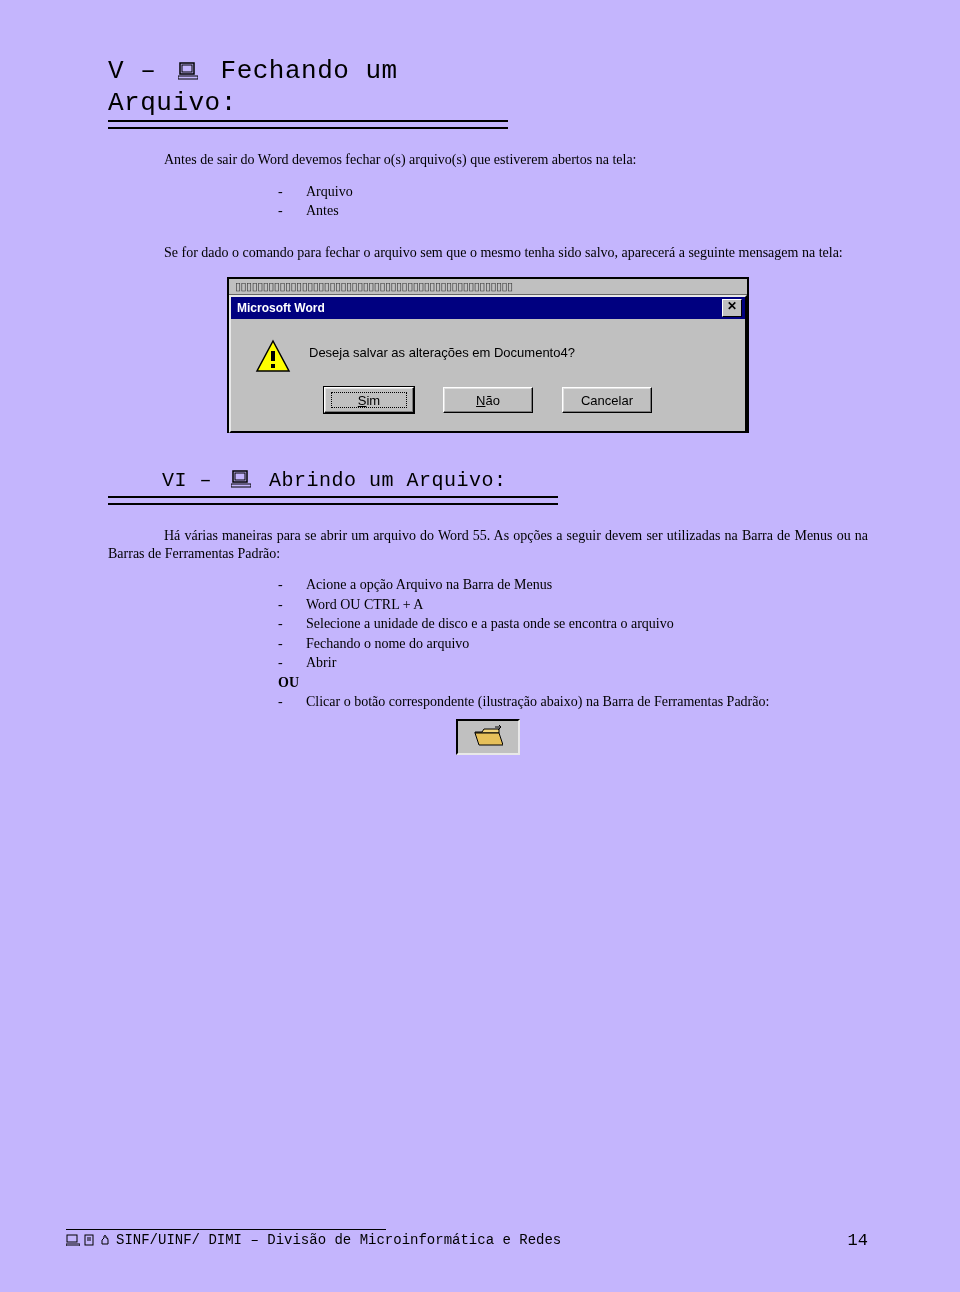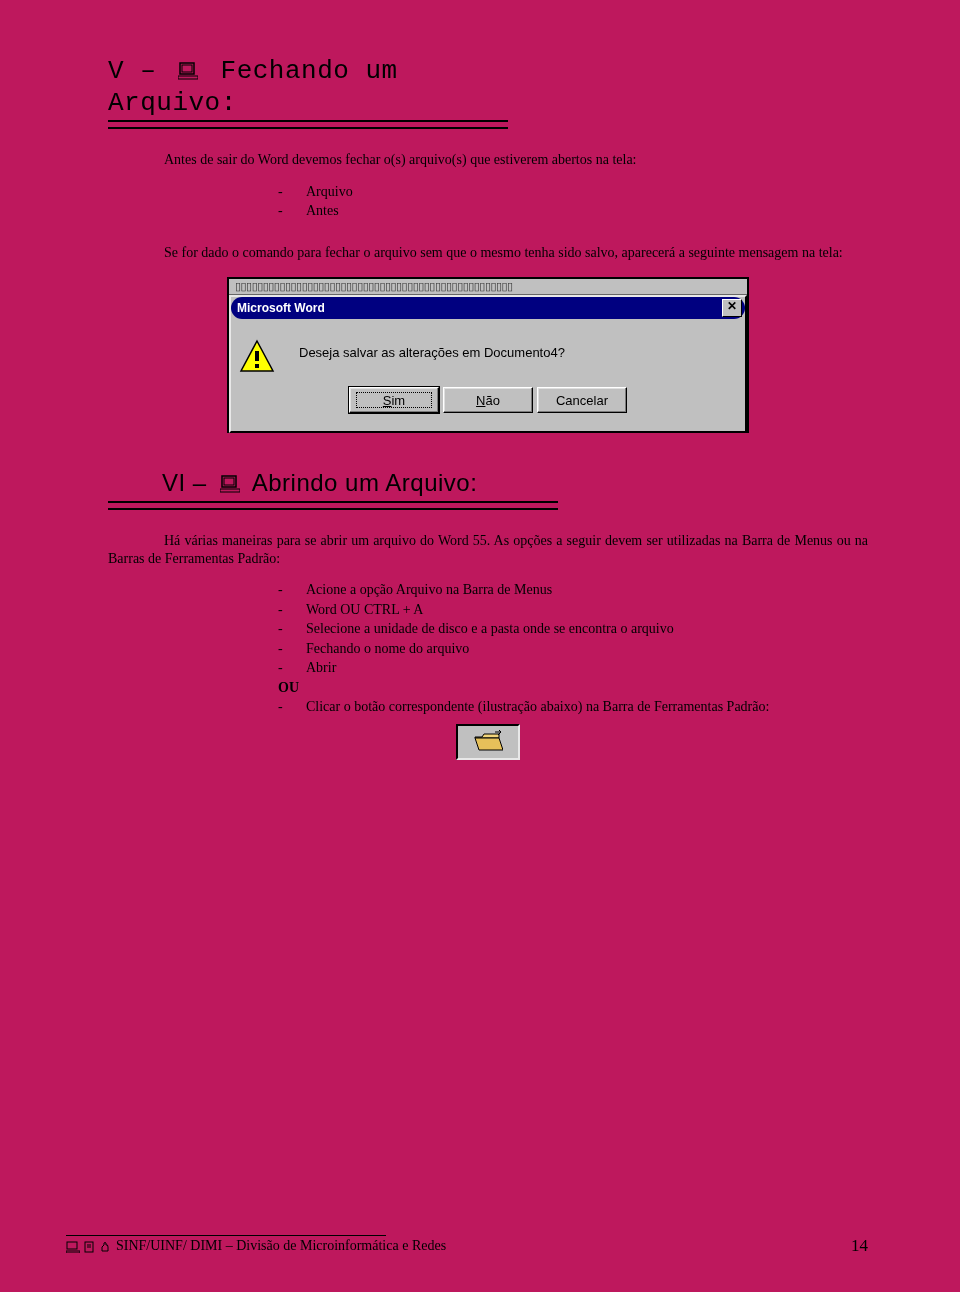--- a/index.html
+++ b/index.html
@@ -1,52 +1,52 @@
 <!DOCTYPE html>
 <html><head>
 <meta charset="utf-8">
 <style>
   html,body{margin:0;padding:0;background:#fff;}
-  .page{width:960px;height:1292px;background:#be185d;position:relative;font-family:"Times New Roman",serif;color:#000;}
+  .page{width:960px;height:1292px;background:#c4b5fd;position:relative;font-family:"Times New Roman",serif;color:#000;}
   .content{padding:56px 92px 0 108px;}
   .h5{font-family:"Courier New",monospace;font-size:26px;letter-spacing:0.5px;margin:0 0 4px 0;}
-  .h6{font-family:Liberation Sans, sans-serif;font-size:24px;letter-spacing:0.5px;margin:36px 0 4px 0;padding-left:54px;}
+  .h6{font-family:Liberation Mono, monospace;font-size:20px;letter-spacing:0.5px;margin:36px 0 4px 0;padding-left:54px;}
   .h-under-a{border-bottom:2px solid #000;padding-bottom:2px;}
   .h-under-b{border-bottom:2px solid #000;height:1px;margin-top:1px;margin-bottom:22px;}
   .h5-wrap{width:400px;}
   .h6-wrap{width:450px;}
   .body{font-size:14px;line-height:1.25;text-align:justify;}
   .indent-first{text-indent:56px;}
   .bul{padding-left:170px;margin:2px 0;}
   .bul-row{display:flex;text-align:left;}
   .bul-dash{width:28px;flex:0 0 28px;}
   .pad{margin-top:2px;}
   .mono-icon{display:inline-block;vertical-align:-2px;margin:0 6px;}
 
   
   .dlg-frame{width:518px;margin:16px auto 6px auto;border-top:2px solid #000;border-left:2px solid #000;border-right:2px solid #000;padding:0;background:#c0c0c0;}
   .dlg-garble{font-size:11px;font-family:Tahoma,Geneva,sans-serif;color:#333;background:#c0c0c0;padding:1px 6px;letter-spacing:-0.5px;border-bottom:1px solid #666;}
   .win{border:2px solid #000;border-top-color:#e8e8e8;border-left-color:#e8e8e8;background:#c0c0c0;font-family:Tahoma,"MS Sans Serif",Geneva,sans-serif;font-size:13px;}
-  .titlebar{background:#000080;color:#fff;display:flex;justify-content:space-between;align-items:center;padding:2px 3px 2px 6px;font-weight:bold;font-family:Tahoma,Geneva,sans-serif;border-radius:11px;}
+  .titlebar{background:#000080;color:#fff;display:flex;justify-content:space-between;align-items:center;padding:2px 3px 2px 6px;font-weight:bold;font-family:Tahoma,Geneva,sans-serif;}
   .titlebar span{font-size:12px;}
   .closebtn{width:18px;height:16px;background:#c0c0c0;border:1px solid #000;border-top-color:#fff;border-left-color:#fff;color:#000;font-size:12px;line-height:12px;text-align:center;font-family:Arial;cursor:pointer;}
-  .dlg-body{display:flex;align-items:flex-start;padding:20px 16px 10px 8px;gap:24px;}
+  .dlg-body{display:flex;align-items:flex-start;padding:20px 16px 10px 24px;gap:18px;}
   .warn-icon svg{display:block;}
   .dlg-msg{font-size:13px;padding-top:6px;color:#000;font-family:Tahoma,Geneva,sans-serif;}
-  .btnrow{display:flex;justify-content:center;gap:4px;padding:4px 0 18px 0;}
+  .btnrow{display:flex;justify-content:center;gap:29px;padding:4px 0 18px 0;}
   .wbtn{width:90px;height:26px;background:#c0c0c0;border:1px solid #000;border-top-color:#fff;border-left-color:#fff;box-shadow:inset -1px -1px #7b7b7b, inset 1px 1px #dfdfdf;font-family:Tahoma,Geneva,sans-serif;font-size:13px;cursor:pointer;position:relative;}
   .wbtn.def{outline:1px solid #000;}
   .wbtn .dotfoc{position:absolute;top:4px;left:6px;right:6px;bottom:4px;border:1px dotted #000;}
   .ul{text-decoration:underline;}
 
   
   .open-icon-frame{width:52px;margin:8px auto 0 auto;border:2px solid #000;border-right-color:#e8e8e8;border-bottom-color:#e8e8e8;padding:4px;background:#c0c0c0;display:flex;justify-content:center;}
 
   
-  .footer{position:absolute;bottom:38px;left:66px;right:92px;font-size:14px;}
+  .footer{position:absolute;bottom:44px;left:66px;right:92px;font-size:14px;font-family:Liberation Mono, monospace;}
   .footrule{width:320px;border-top:1px solid #000;margin-bottom:2px;}
   .foottxt{font-size:14px;display:flex;align-items:center;gap:4px;}
   .foot-icons svg{vertical-align:middle;}
   .pagenum{position:absolute;right:0;bottom:-2px;font-size:17px;margin-left:36px;}
 </style>
 </head>
 <body>
 
 <div class="page">
  <div class="content">

